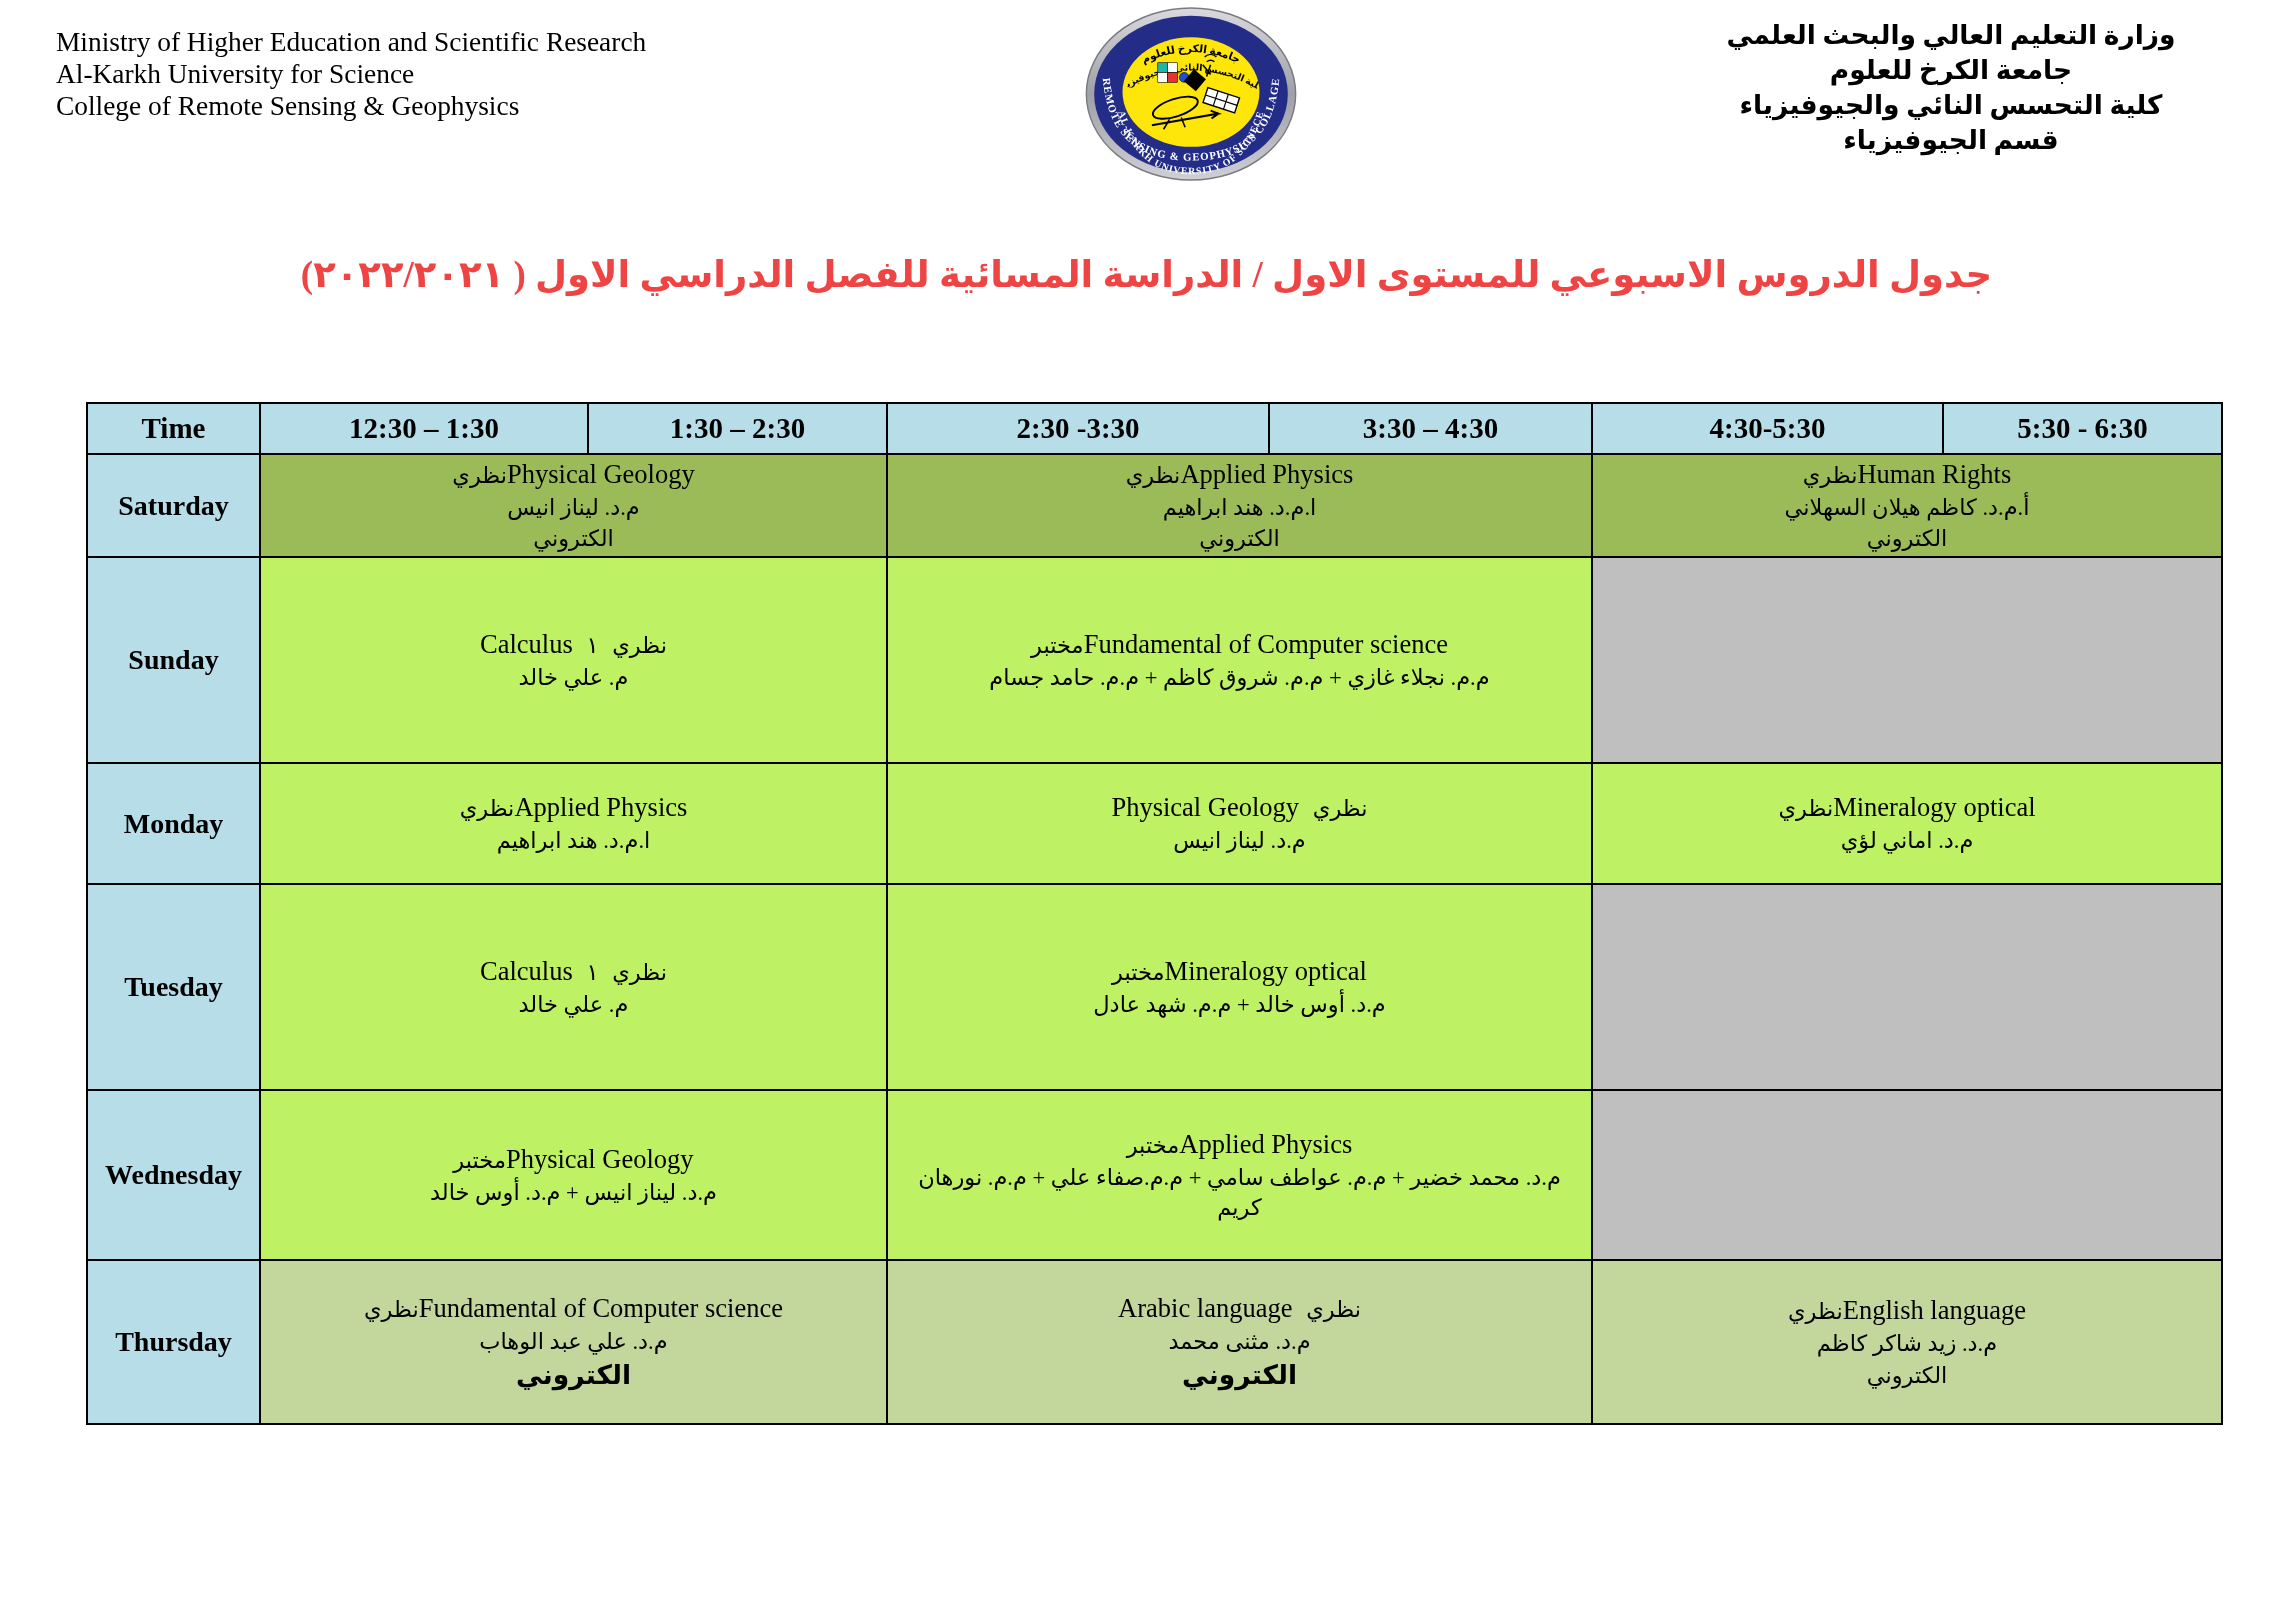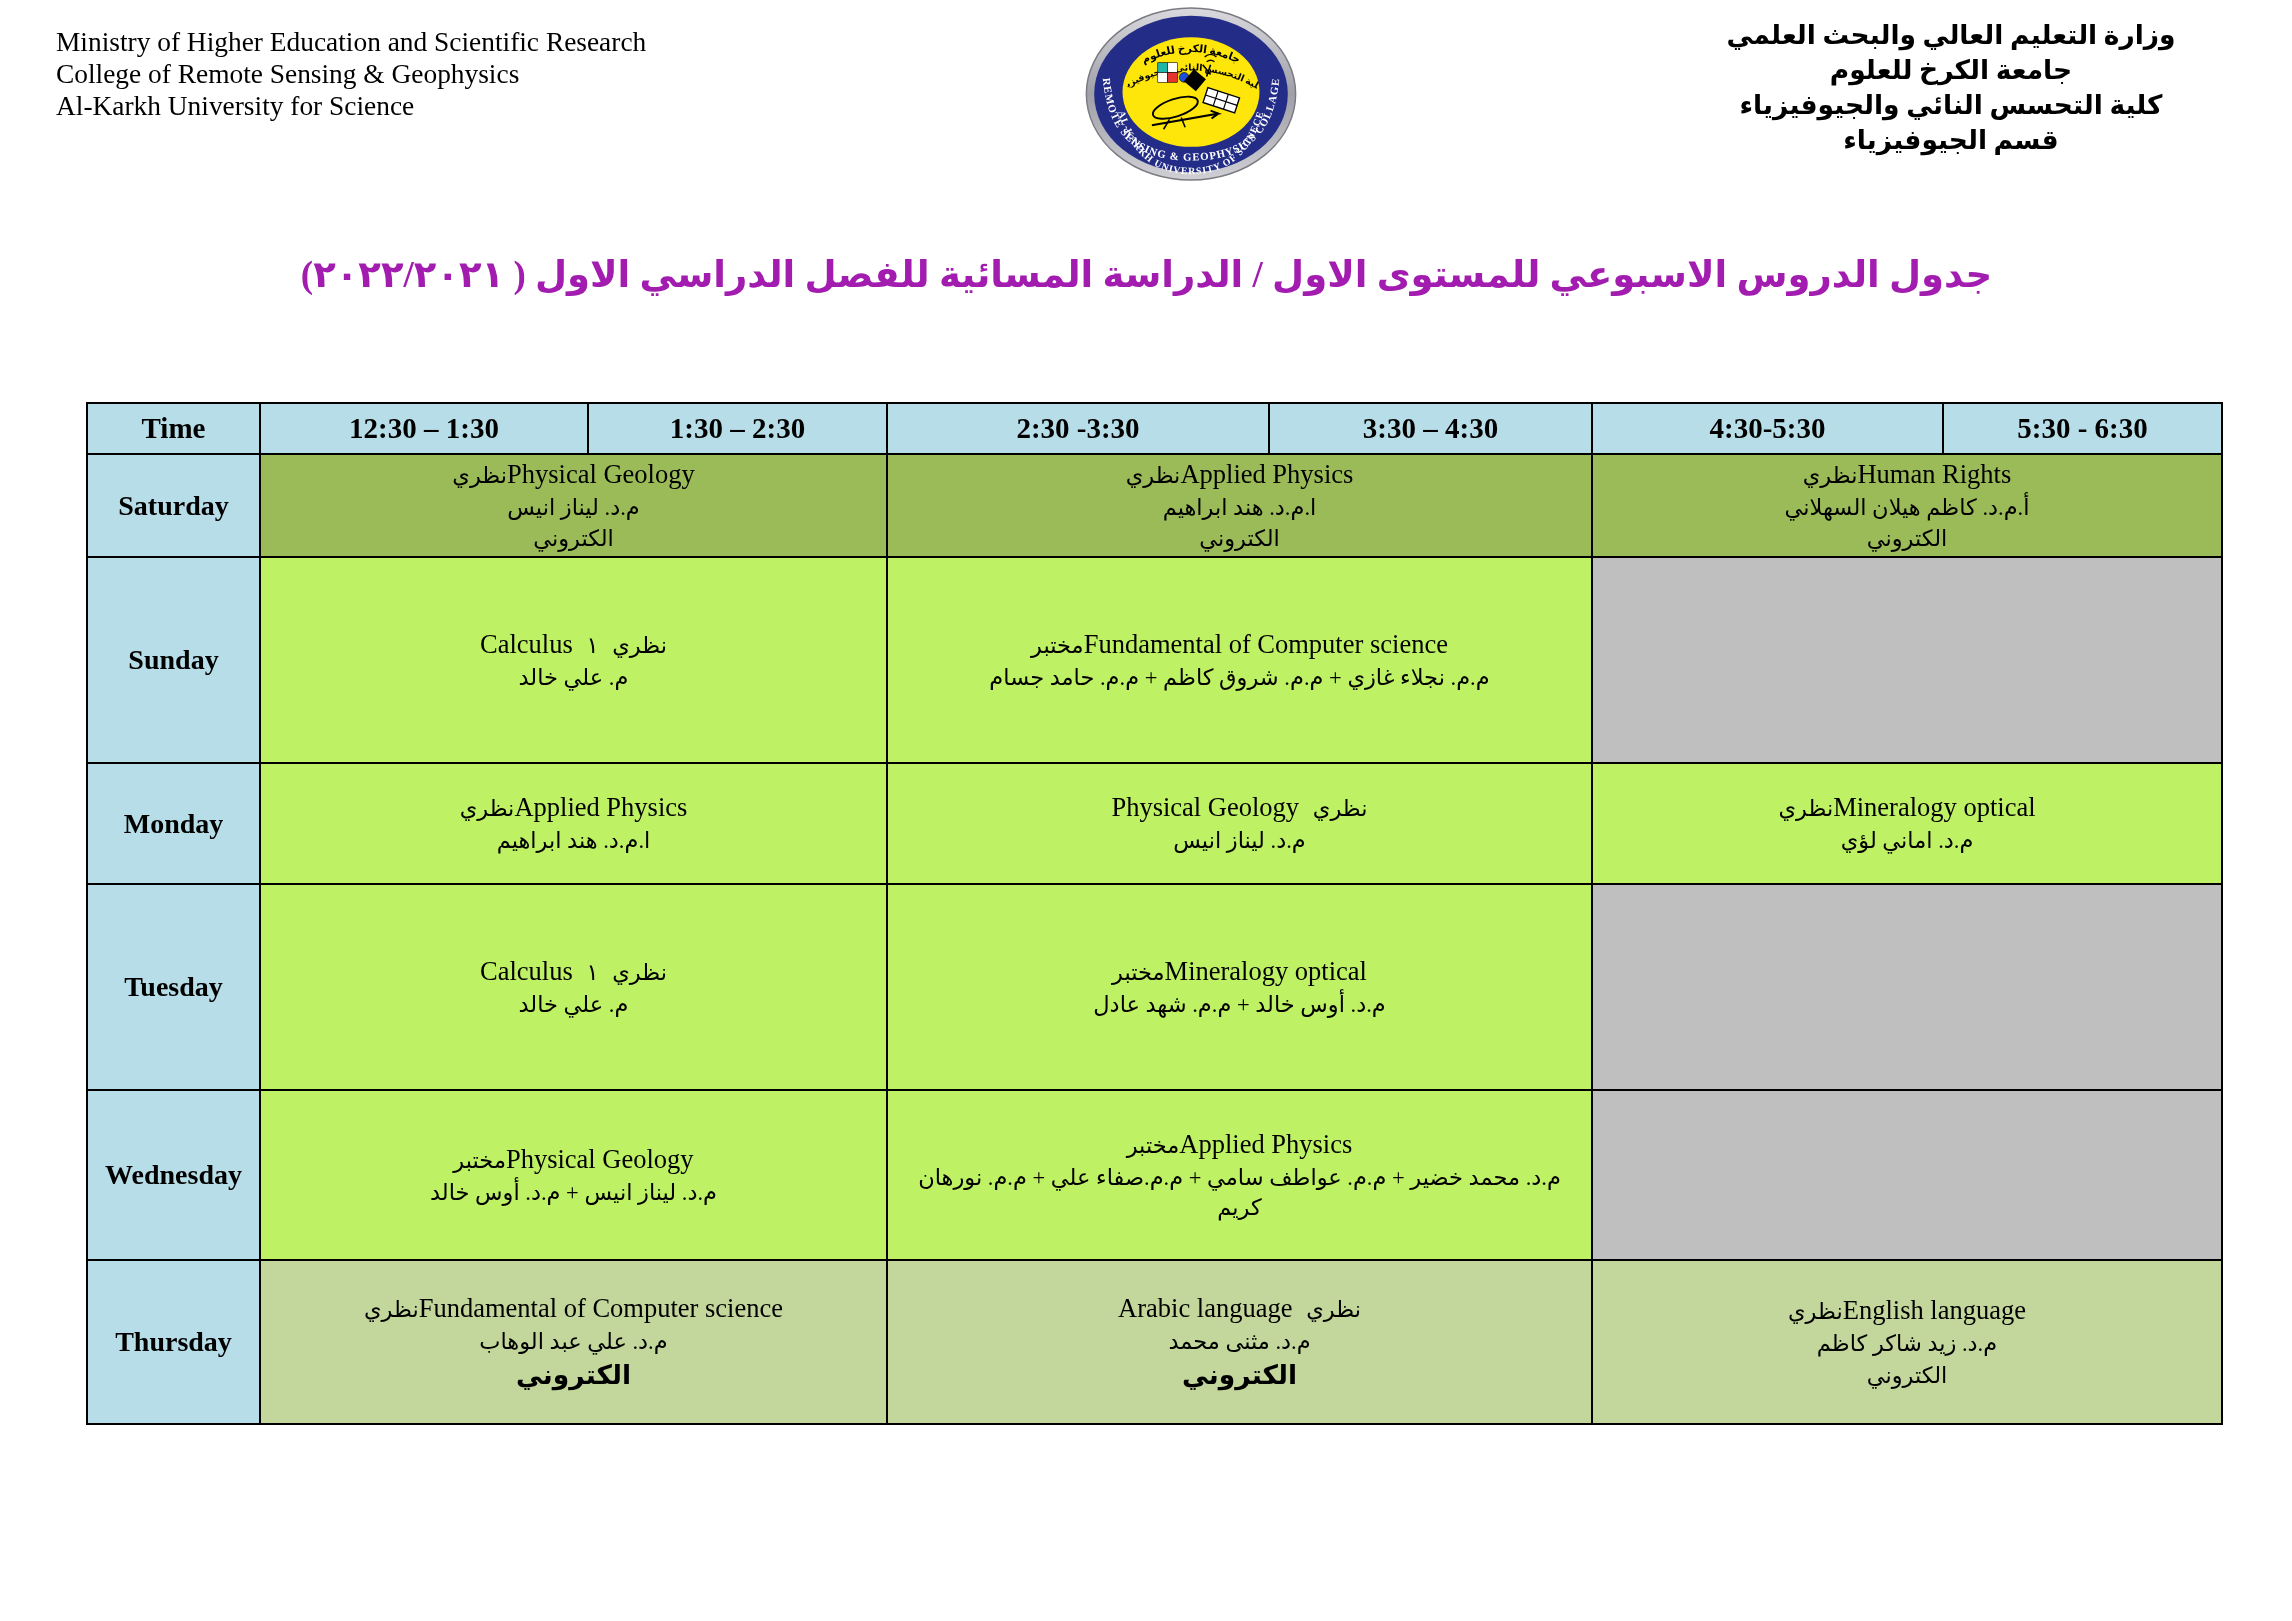--- a/index.html
+++ b/index.html
@@ -7,21 +7,21 @@
     width:2293px;height:1621px;background:#ffffff;position:relative;overflow:hidden;
     font-family:"Liberation Serif","DejaVu Serif","DejaVu Sans",serif;color:#000;
   }
   
   .hdr-left{position:absolute;left:56px;top:25.5px;font-size:27.4px;line-height:1.17;}
   .hdr-right{position:absolute;left:1647px;top:17.6px;width:608px;text-align:center;
     font-weight:bold;font-size:26.5px;line-height:1.32;direction:rtl;}
   .logo-wrap{position:absolute;left:1083px;top:5.9px;width:216px;height:178px;}
   
   .doc-title{position:absolute;left:0;top:253px;width:100%;text-align:center;
-    direction:rtl;font-weight:bold;font-size:37px;color:#a21caf;}
+    direction:rtl;font-weight:bold;font-size:37px;color:#ef4444;}
   
   table.sched{position:absolute;left:86px;top:402px;width:2137px;border-collapse:collapse;
     table-layout:fixed;}
   table.sched td,table.sched th{border:2.9px solid #000;padding:2px 11px;vertical-align:middle;
     text-align:center;overflow:hidden;}
   .bg-blue{background:#b7dee8;}
   .bg-green{background:#9bbb59;}
   .bg-lgreen{background:#c3d69b;}
   .bg-gray{background:#bfbfbf;}
   .bg-white{background:#bef264;}
@@ -38,22 +38,22 @@
   .instr{direction:rtl;font-size:22.5px;line-height:1.3;margin-top:2px;}
   .mode{direction:rtl;font-size:22.5px;line-height:1.3;margin-top:2px;}
   .mode-bold{font-weight:bold;font-size:26.5px;}
   .instr:empty,.mode:empty{display:none;}
 </style>
 </head>
 <body>
 
 <div class="hdr-left">
   <div>Ministry of  Higher Education and Scientific Research</div>
+  <div>Al-Karkh University for Science</div>
   <div>College of Remote Sensing &amp; Geophysics</div>
-  <div>Al-Karkh University for Science</div>
 </div>
 
 <div class="logo-wrap">
   <svg width="216" height="178" viewBox="0 0 220 182">
     <defs>
       <linearGradient id="rim" x1="0" y1="0" x2="0" y2="1">
         <stop offset="0" stop-color="#d9d9de"></stop>
           <stop offset="0.5" stop-color="#9fa0a8"></stop>
           <stop offset="1" stop-color="#cfcfd4"></stop>
       </linearGradient>

